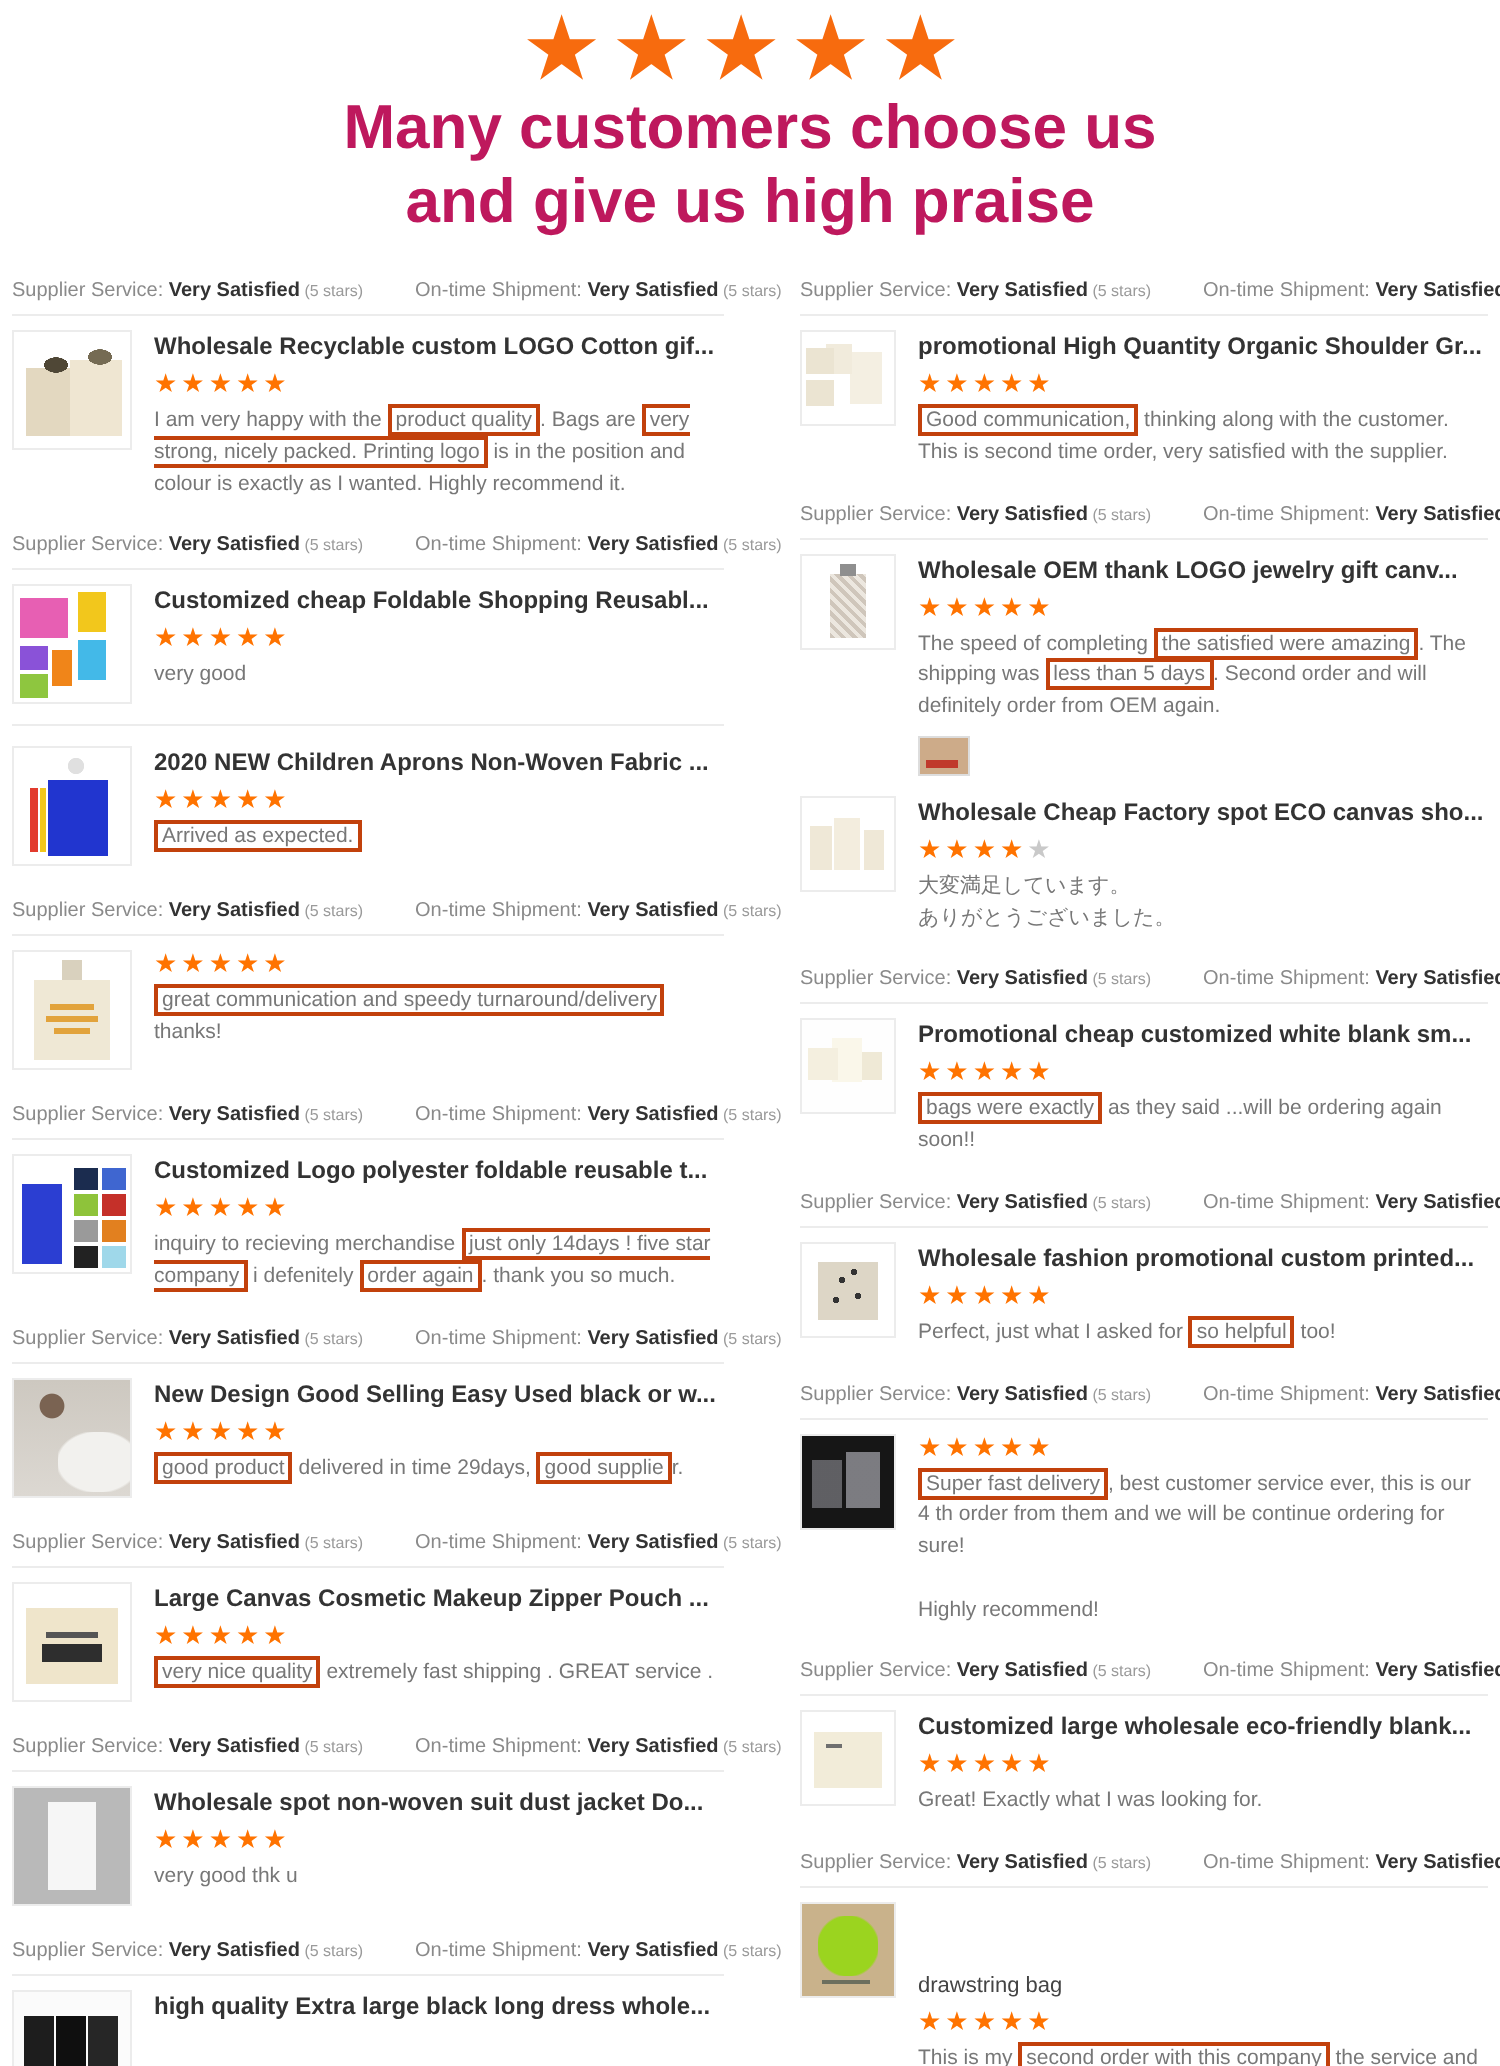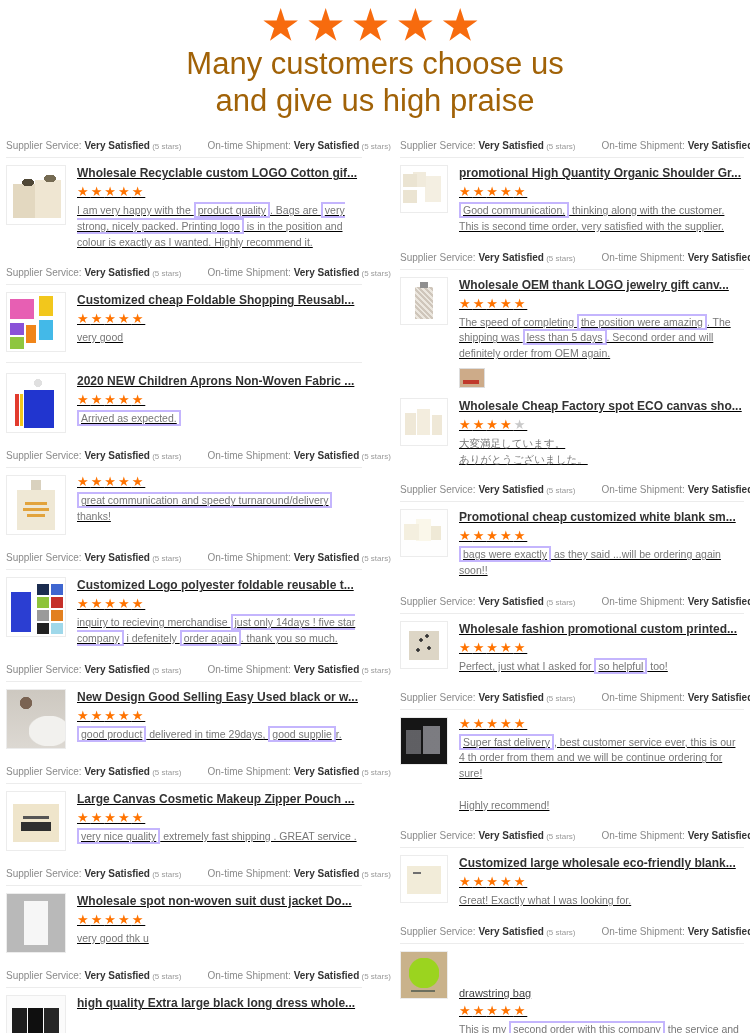--- a/index.html
+++ b/index.html
@@ -2,43 +2,43 @@
 <html><head>
 <meta charset="utf-8">
 <style>
   html,body{margin:0;padding:0;background:#fff;}
   body{width:750px;font-family:"Liberation Sans", sans-serif;-webkit-font-smoothing:antialiased;}
   .page{width:750px;background:#fff;overflow:hidden;}
 
   
   .hero{padding:4px 0 10px;text-align:center;}
   .hero-stars{color:#f76b0e;font-size:40px;letter-spacing:9px;line-height:1.05;font-weight:bold;}
-  .hero-line{color:#a16207;font-size:31px;font-weight:normal;line-height:1.18;}
+  .hero-line{color:#be185d;font-size:31px;font-weight:bold;line-height:1.18;}
 
   
   .cols{display:flex;align-items:flex-start;padding:4px 6px 0 6px;}
   .col-l{width:356px;}
   .col-r{width:344px;margin-left:38px;}
 
   
   .rating-bar{display:flex;gap:26px;align-items:flex-end;padding:7px 0 6px;border-bottom:1px solid #ececec;
               margin-bottom:7px;font-size:10px;color:#8a8a8a;white-space:nowrap;}
   .rb-value{color:#333;font-size:10px;}
   .rb-note{font-size:8px;color:#9a9a9a;}
 
   
   .review{display:flex;gap:11px;margin:2px 0 10px;}
-  .rbody{flex:1;min-width:0;text-decoration:underline;}
+  .rbody{flex:1;min-width:0;}
   .rtitle{font-size:12px;font-weight:bold;color:#333;margin:1px 0 5px;cursor:pointer;}
   .rtitle.plain{font-weight:normal;font-size:11px;color:#444;margin-top:36px;}
   .stars-row{font-size:13px;letter-spacing:2px;margin:0 0 5px;line-height:1;}
   .star-on{color:#ff7300;}
   .star-off{color:#c9c9c9;}
   .rtext{font-size:10.5px;color:#777;line-height:1.5;white-space:pre-line;}
-  .hl{border:2px solid #c4b5fd;padding:0 2px;}
+  .hl{border:2px solid #c2410c;padding:0 2px;}
   .divider{border-bottom:1px solid #ececec;margin:4px 0 10px;}
   .att-photo{width:24px;height:18px;border:1px solid #ddd;margin-top:6px;
              background:linear-gradient(#c0392b,#c0392b) 3px 11px/16px 4px no-repeat,#cdab89;}
 
   
   .thumb{width:58px;height:58px;border:1px solid #ececec;flex:none;background-color:#fff;cursor:pointer;}
   .col-r .thumb{width:46px;height:46px;}
 
   .th-cotton-bags{background-image:radial-gradient(ellipse,#4f4736 60%,transparent 61%),radial-gradient(ellipse,#756b53 60%,transparent 61%),linear-gradient(#e3d8c0,#e3d8c0),linear-gradient(#efe6d2,#efe6d2);
     background-position:14px 12px,36px 8px,6px 18px,28px 14px;background-size:14px 9px,14px 9px,22px 34px,26px 38px;background-repeat:no-repeat;}
@@ -203,21 +203,21 @@
         </div>
         <div class="rating-bar">
           <span class="rb-group"><span class="rb-label">Supplier Service: </span><b class="rb-value">Very Satisfied</b><span class="rb-note">  (5 stars)</span></span>
           <span class="rb-group"><span class="rb-label">On-time Shipment: </span><b class="rb-value">Very Satisfied</b></span>
         </div>
         <div class="review">
           <div class="thumb th-jewelry-pouch"></div>
           <div class="rbody">
             <div class="rtitle">Wholesale OEM thank LOGO jewelry gift canv...</div>
             <div class="stars-row"><span class="star-on">★</span><span class="star-on">★</span><span class="star-on">★</span><span class="star-on">★</span><span class="star-on">★</span></div>
-            <div class="rtext"><span>The speed of completing </span><span class="hl">the position were amazing</span><span>. The shipping was </span><span class="hl">less than 5 days</span><span>. Second order and will definitely order from OEM again.</span></div>
+            <div class="rtext"><span>The speed of completing </span><span class="hl">the satisfied were amazing</span><span>. The shipping was </span><span class="hl">less than 5 days</span><span>. Second order and will definitely order from OEM again.</span></div>
             <div class="att-photo"></div>
           </div>
         </div>
         <div class="review">
           <div class="thumb th-canvas-totes"></div>
           <div class="rbody">
             <div class="rtitle">Wholesale Cheap Factory spot ECO canvas sho...</div>
             <div class="stars-row"><span class="star-on">★</span><span class="star-on">★</span><span class="star-on">★</span><span class="star-on">★</span><span class="star-off">★</span></div>
             <div class="rtext"><span>大変満足しています。
 ありがとうございました。</span></div>

